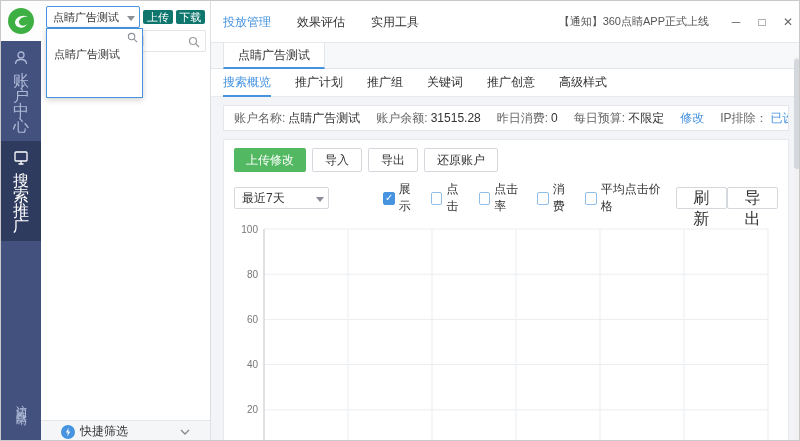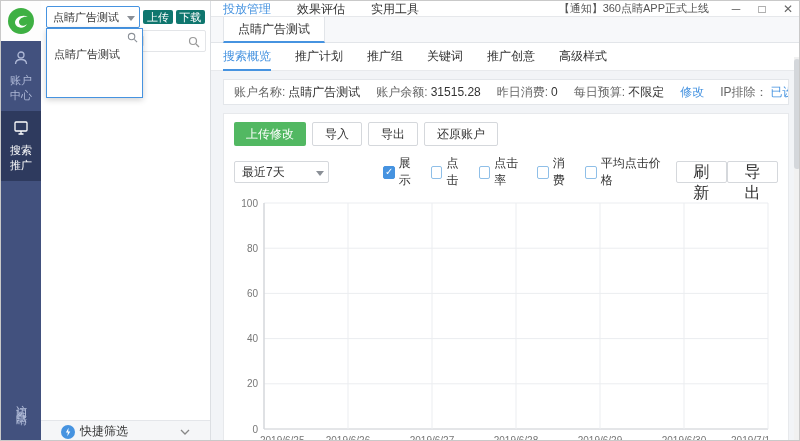--- a/index.html
+++ b/index.html
@@ -4,21 +4,21 @@
 <style>
   * { box-sizing: border-box; margin: 0; padding: 0; }
   html,body { background:#e9e9e9; }
   body { font-family:"Liberation Sans","DejaVu Sans",sans-serif; font-size:12px; color:#333; }
   #app { position:relative; width:800px; height:441px; background:#fff; overflow:hidden; border:1px solid #c9c9c9; }
 
   
   #sidebar { position:absolute; left:0; top:0; width:40px; height:441px; background:#42517e; }
   .logo-box { width:40px; height:40px; background:#fdfdfd; display:flex; align-items:center; justify-content:center; }
   .nav-item { width:40px; padding:9px 0 8px; text-align:center; color:#aeb8d6; cursor:pointer; }
-  .nav-item .nav-label { width:26px; margin:4px auto 0; line-height:15px; font-size:11px; }
+  .nav-item .nav-label { width:26px; margin:4px auto 0; line-height:15px; font-size:16px; }
   .nav-item.active { background:#2e3a5e; color:#fff; }
   .visit-vert { position:absolute; left:0; bottom:34px; width:40px; display:flex; justify-content:center; }
   .visit-vert span { writing-mode:vertical-lr; color:#b6c0dc; font-size:11px; letter-spacing:3px; }
 
   
   #tree-panel { position:absolute; left:40px; top:0; width:170px; height:441px; background:#fff; border-right:1px solid #dcdfe3; }
   .tree-top { display:flex; align-items:center; gap:3px; padding:4px 5px 0 5px; height:28px; }
   .acct-select { position:relative; width:96px; height:22px; border:1px solid #4693e0; border-radius:2px; background:#fff; display:flex; align-items:center; padding:0 14px 0 6px; cursor:pointer; }
   .acct-select .sel-text { white-space:nowrap; overflow:hidden; font-size:11px; }
   .caret { position:absolute; right:4px; top:9px; width:0; height:0; border-left:4px solid transparent; border-right:4px solid transparent; border-top:5px solid #8a8f96; }
@@ -29,21 +29,21 @@
   .tree-search .mag { position:absolute; right:5px; top:5px; }
   .acct-dropdown { position:absolute; left:5px; top:27px; width:97px; height:70px; background:#fff; border:1px solid #4693e0; box-shadow:0 2px 6px rgba(0,0,0,.18); z-index:6; }
   .acct-dropdown .dd-search { height:16px; position:relative; border-bottom:0; }
   .acct-dropdown .dd-search .mag { position:absolute; right:4px; top:3px; }
   .dd-option { padding:2px 7px 3px; font-size:11px; color:#333; cursor:pointer; white-space:nowrap; }
   .quick-bar { position:absolute; left:0; bottom:0; width:169px; height:22px; background:#f5f6f8; border-top:1px solid #e4e6ea; display:flex; align-items:center; padding:0 20px; gap:5px; cursor:pointer; }
   .quick-bar .grow { flex:1; }
 
   
   #main { position:absolute; left:210px; top:0; width:590px; height:441px; background:#f2f4f7; }
-  .top-bar { height:16px; background:#fff; border-bottom:1px solid #e6e8eb; display:flex; align-items:center; padding-left:12px; }
+  .top-bar { height:42px; background:#fff; border-bottom:1px solid #e6e8eb; display:flex; align-items:center; padding-left:12px; }
   .top-tab { margin-right:26px; cursor:pointer; color:#333; height:28px; line-height:28px; }
   .top-tab.active { color:#4693e0; }
   .top-right { margin-left:auto; display:flex; align-items:center; }
   .notice { color:#555; font-size:11px; margin-right:14px; cursor:pointer; }
   .win-btn { width:26px; height:28px; text-align:center; line-height:28px; color:#666; cursor:pointer; font-size:12px; }
 
   .acct-tab-row { height:26px; background:#f7f8fa; border-bottom:1px solid #e2e5e9; display:flex; padding-left:12px; }
   .acct-tab { height:26px; line-height:24px; padding:0 14px; border-bottom:2px solid #4693e0; background:#fff; border-left:1px solid #e2e5e9; border-right:1px solid #e2e5e9; cursor:pointer; }
 
   .subtab-row { height:28px; background:#fff; border-bottom:1px solid #e8eaed; display:flex; padding-left:12px; }

